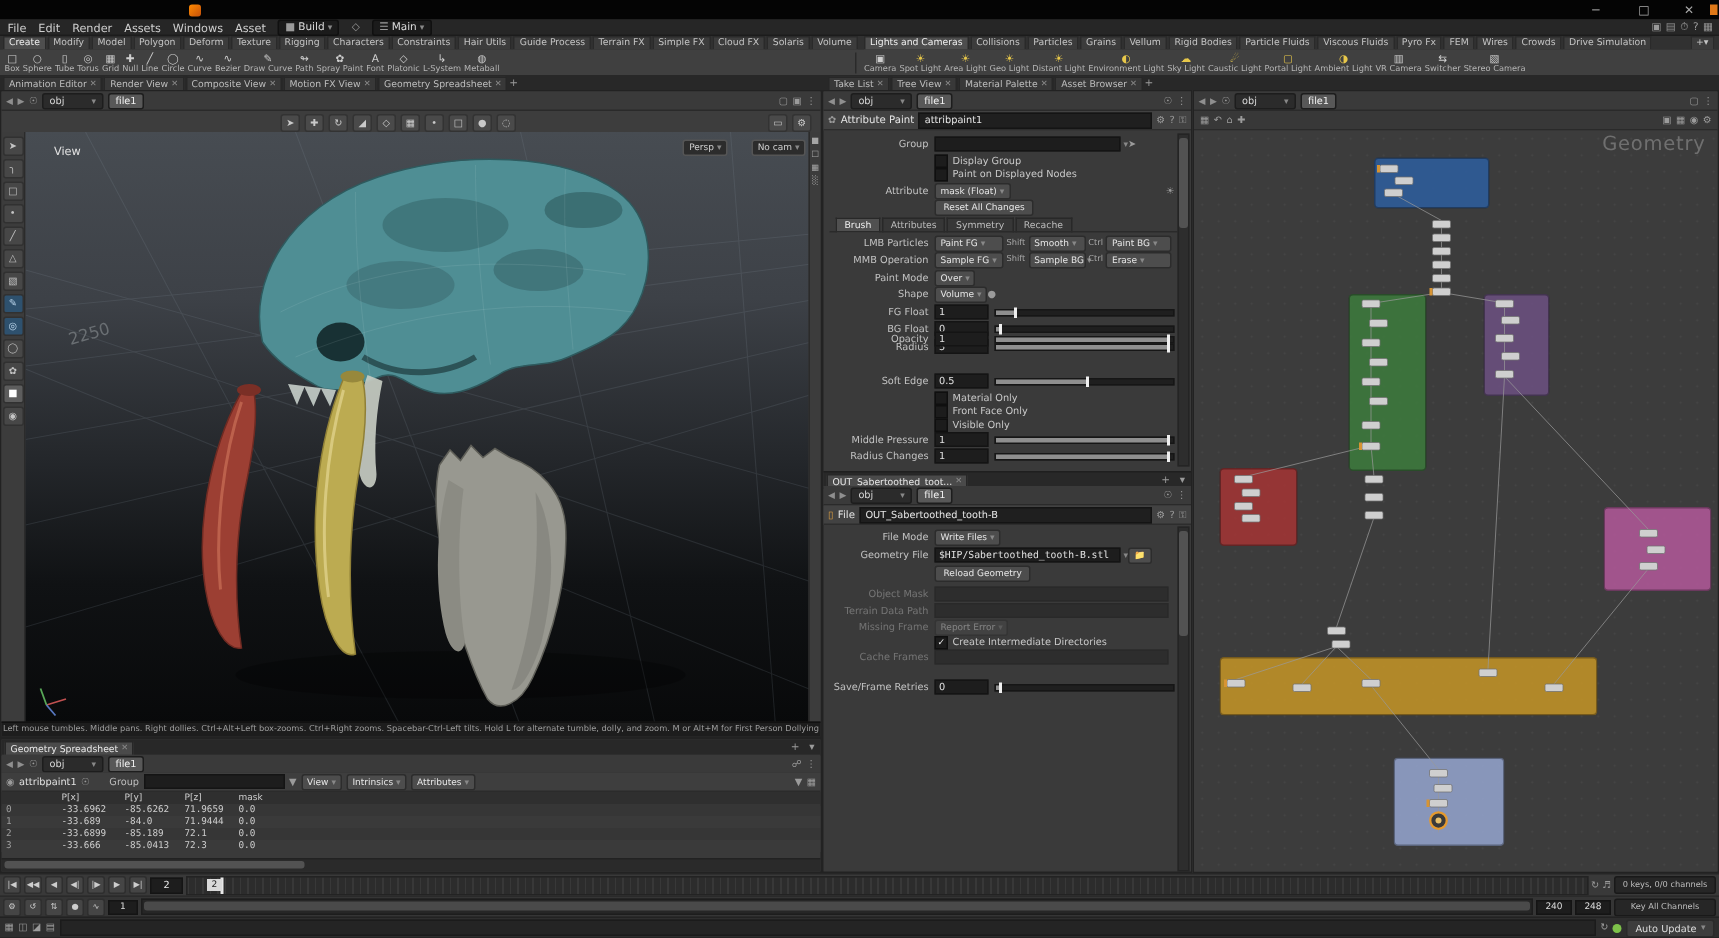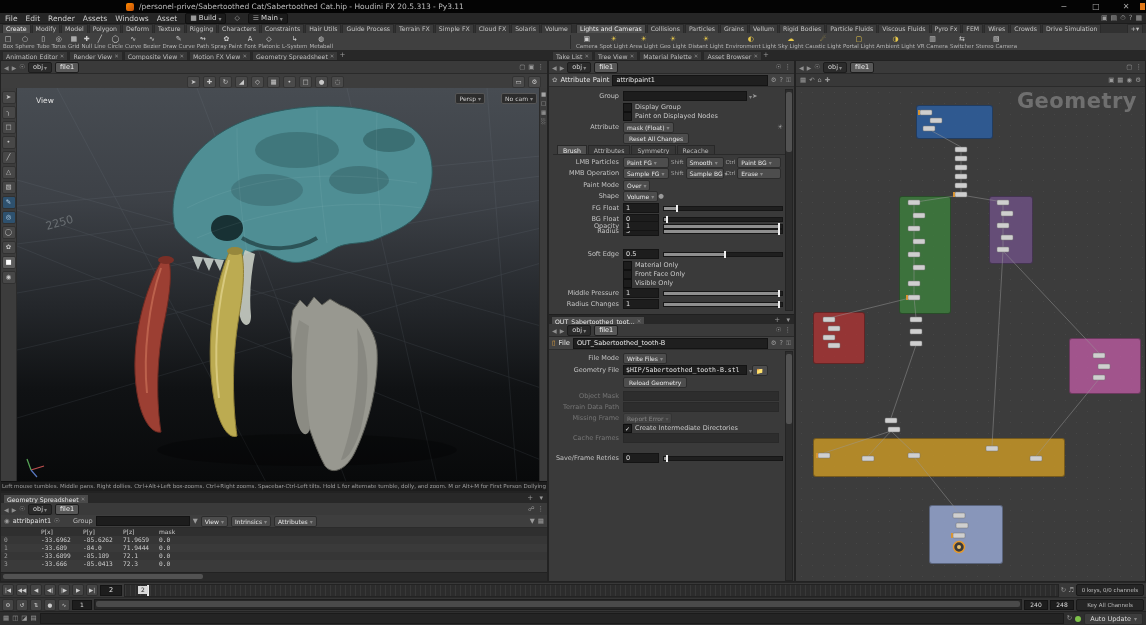--- a/index.html
+++ b/index.html
@@ -34,21 +34,21 @@
   .panetabs{position:absolute;left:0;top:50px;width:1146px;height:10px;background:#282828;border-bottom:1px solid #1f1f1f}
   .ptgroup{position:absolute;top:1px;display:flex;gap:1px}
   .ptab{display:inline-flex;align-items:center;gap:2px;font-size:6.2px;line-height:9px;height:9px;padding:0 3px;background:#383838;border:1px solid #272727;border-bottom:none;color:#bdbdbd;white-space:nowrap}
   .ptab .x{color:#8a8a8a;font-size:5.5px}
   .ptab.active{background:#4a4a4a;color:#e8e8e8}
   .ptplus{font-size:7px;color:#9a9a9a;line-height:9px}
   
   .pane{position:absolute;background:#3a3a3a;border:1px solid #222;box-sizing:border-box}
   .pathbar{position:absolute;left:0;top:0;right:0;height:13px;background:#3a3a3a;border-bottom:1px solid #2a2a2a;display:flex;align-items:center;gap:3px;padding:0 3px;box-sizing:border-box}
   .navarr{color:#8f8f8f;font-size:6px}
-  .ctx{background:#2b2b2b;border:1px solid #1d1d1d;border-radius:2px;height:9px;line-height:9px;padding:0 4px;font-size:6.5px;color:#d8d8d8;display:inline-flex;gap:1px;align-items:center}
+  .ctx{background:#2b2b2b;border:1px solid #1d1d1d;border-radius:2px;height:9px;line-height:9px;padding:0 4px;font-size:6.5px;color:#d8d8d8;display:inline-flex;gap:18px;align-items:center}
   .ctx.node{background:#585858;color:#f2f2f2}
   .pbright{margin-left:auto;display:flex;gap:3px}
   .gicon{color:#9b9b9b;font-size:6.5px;line-height:9px}
   
   .vtoolbar{position:absolute;left:0;top:13px;right:0;height:14px;background:#3d3d3d;border-bottom:1px solid #2b2b2b}
   .vtcluster{position:absolute;top:2px;display:flex;gap:3px}
   .vticon{width:11px;height:10px;background:#4a4a4a;border:1px solid #333;border-radius:2px;color:#c9c9c9;font-size:6.5px;text-align:center;line-height:10px}
   .lstrip{position:absolute;left:0;top:27px;width:16px;bottom:9px;background:#3c3c3c;border-right:1px solid #2b2b2b;display:flex;flex-direction:column;align-items:center;gap:2px;padding-top:3px;box-sizing:border-box}
   .lsicon{width:12px;height:11px;background:#474747;border:1px solid #313131;border-radius:2px;color:#c4c4c4;font-size:6.5px;text-align:center;line-height:11px}
   .lsicon.hl{background:#2e516e;color:#bcd6ec}
@@ -78,21 +78,21 @@
   .subtabs{position:absolute;display:flex;gap:1px}
   .subtab{font-size:6.2px;height:9px;line-height:9px;padding:0 5px;background:#373737;border:1px solid #282828;border-bottom:none;color:#bbb}
   .subtab.active{background:#505050;color:#eee}
   .dis{opacity:.42}
   .vscroll{position:absolute;width:6px;background:#2d2d2d;border:1px solid #242424}
   .vthumb{position:absolute;left:0;right:0;background:#525252;border-radius:2px}
   
   .ntoolbar{position:absolute;left:0;top:13px;right:0;height:13px;background:#383838;border-bottom:1px solid #2a2a2a;display:flex;align-items:center;gap:3px;padding:0 4px;box-sizing:border-box}
   .ncanvas{position:absolute;left:0;top:26px;right:0;bottom:0;background:#3c3c3c;overflow:hidden;
     background-image:radial-gradient(circle,#464646 .6px,transparent .7px);background-size:11px 11px}
-  .watermark{position:absolute;right:8px;top:2px;font-size:21px;font-weight:bold;color:#9a9a9a;opacity:.55;letter-spacing:.5px}
+  .watermark{position:absolute;right:8px;top:2px;font-size:13px;font-weight:normal;color:#9a9a9a;opacity:.55;letter-spacing:.5px}
   .nbox{position:absolute;border-radius:3px;opacity:.88;border:1px solid rgba(0,0,0,.35)}
   
   .ssctrl{position:absolute;left:0;top:22px;right:0;height:13px;background:#3e3e3e;border-bottom:1px solid #2b2b2b;display:flex;align-items:center;gap:3px;padding:0 3px;box-sizing:border-box}
   .sshdr{position:absolute;left:0;top:35px;right:0;height:8px;background:#2f2f2f;border-bottom:1px solid #232323;display:flex;font-size:6px;color:#cfcfcf}
   .ssrow{position:absolute;left:0;right:0;height:8px;display:flex;font-family:"DejaVu Sans Mono","Liberation Mono",monospace;font-size:6.2px;color:#cdcdcd}
   .ssrow:nth-child(odd){background:#363636}
   .ssrow:nth-child(even){background:#3a3a3a}
   .c0{width:40px;flex:none;padding-left:3px;box-sizing:border-box;color:#9f9f9f}
   .c1{width:42px;flex:none}.c2{width:40px;flex:none}.c3{width:36px;flex:none}.c4{width:30px;flex:none}
   .hscroll{position:absolute;left:0;bottom:0;right:0;height:8px;background:#2a2a2a;border-top:1px solid #222}
@@ -115,21 +115,20 @@
   .greendot{width:6px;height:6px;border-radius:50%;background:#7ec24a;flex:none}
   .updatechip{display:inline-flex;align-items:center;gap:3px;height:10px;background:#3d3d3d;border:1px solid #2a2a2a;border-radius:2px;padding:0 5px;font-size:6.5px;color:#ddd;flex:none}
 </style>
 </head>
 <body>
 
 <div id="root">
 
   <div class="titlebar">
     <span class="happ"></span>
-    <span class="ttext">/personel-prive/Sabertoothed Cat/Sabertoothed Cat.hip - Houdini FX 20.5.313 - Py3.11</span>
     <span class="wbtn" style="right:74px">─</span>
     <span class="wbtn" style="right:42px">□</span>
     <span class="wbtn" style="right:12px">✕</span>
     <span class="worange"></span>
   </div>
 
   <div class="menubar">
     <span class="mitem">File</span>
     <span class="mitem">Edit</span>
     <span class="mitem">Render</span>

